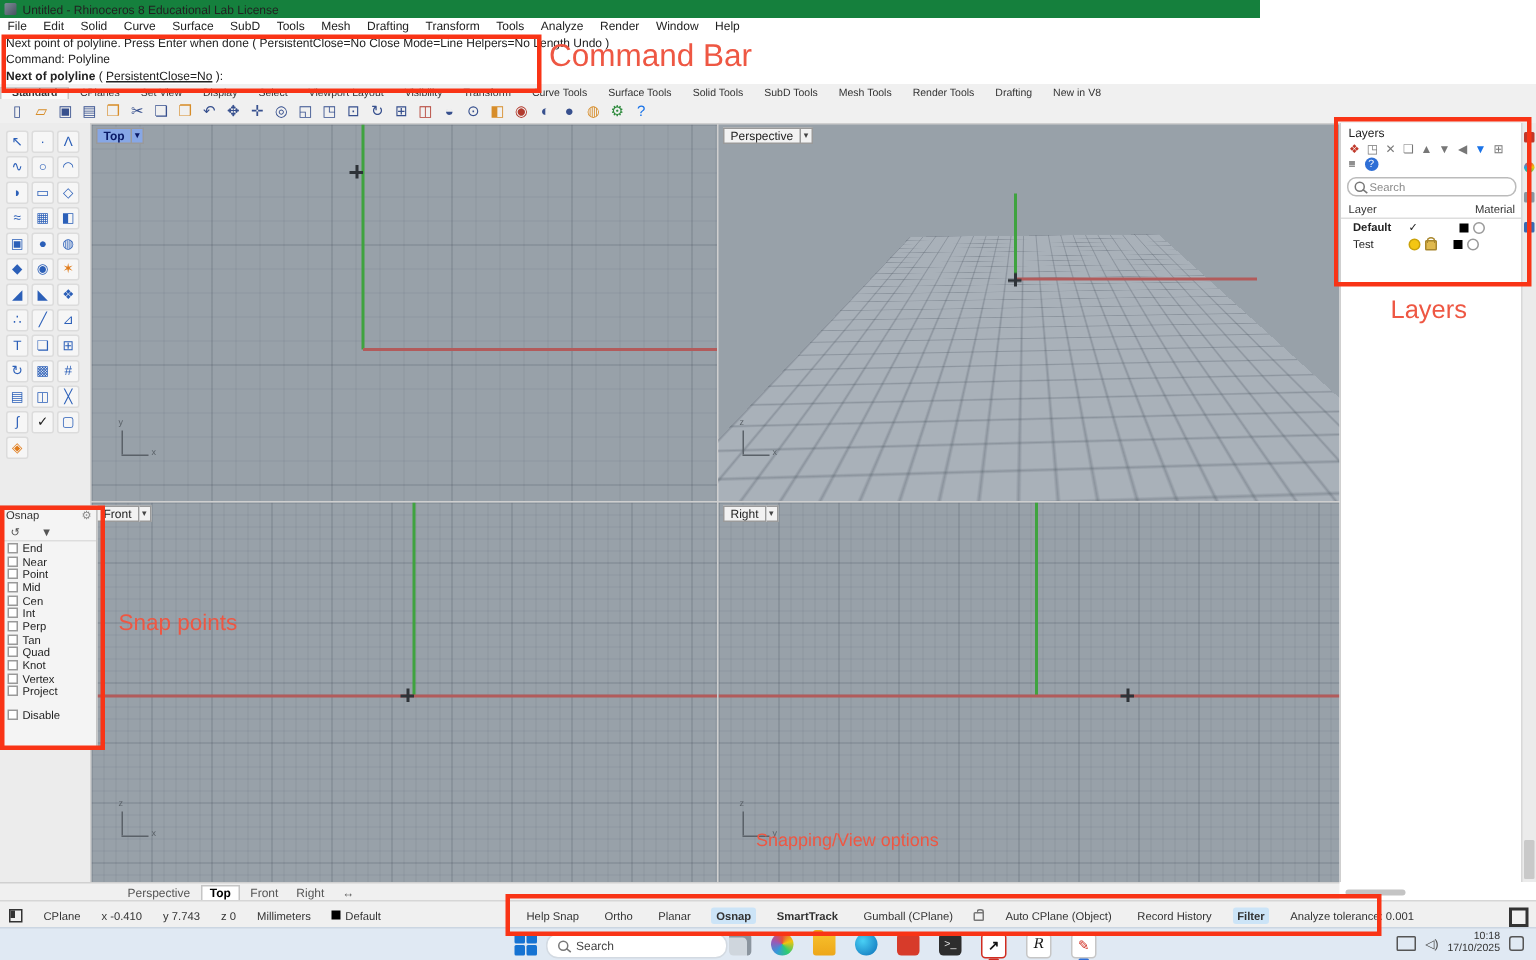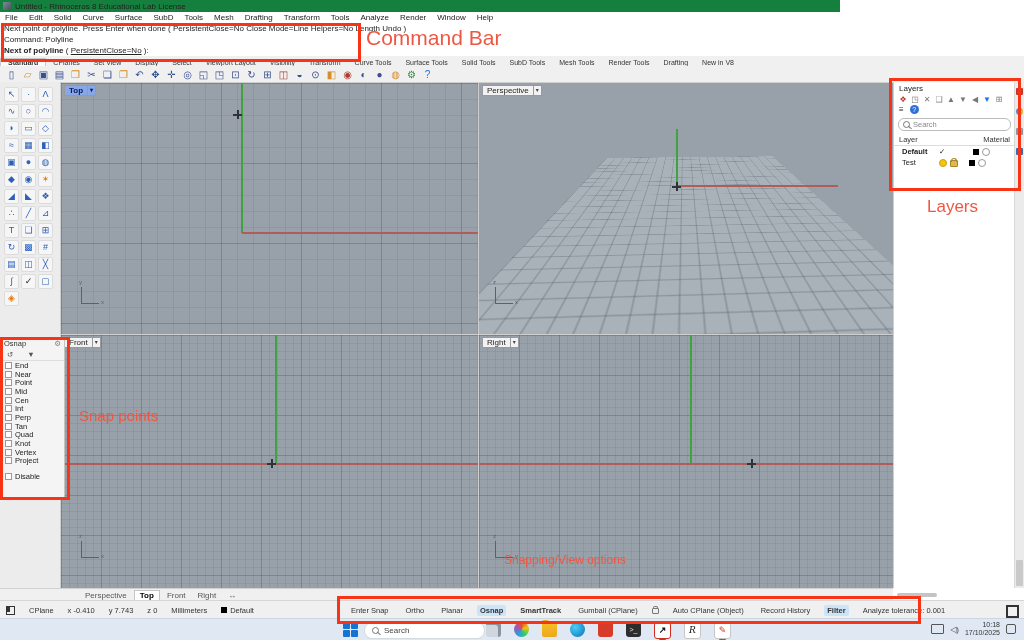--- a/index.html
+++ b/index.html
@@ -446,21 +446,21 @@
     <span>x -0.410</span>
     <span>y 7.743</span>
     <span>z 0</span>
     <span>Millimeters</span>
     <span style="display:flex;align-items:center;gap:3px">
         <span class="sw"></span>
         <span>Default</span>
       </span>
   </div>
   <div id="sb-right">
-    <span class="tog">Enter Snap</span>
+    <span class="tog">Help Snap</span>
     <span class="tog">Ortho</span>
     <span class="tog">Planar</span>
     <span class="tog hl">Osnap</span>
     <span class="tog bold">SmartTrack</span>
     <span class="tog">Gumball (CPlane)</span>
     <span class="lock-sm"></span>
     <span class="tog">Auto CPlane (Object)</span>
     <span class="tog">Record History</span>
     <span class="tog hl">Filter</span>
     <span class="tog">Analyze tolerance: 0.001</span>

